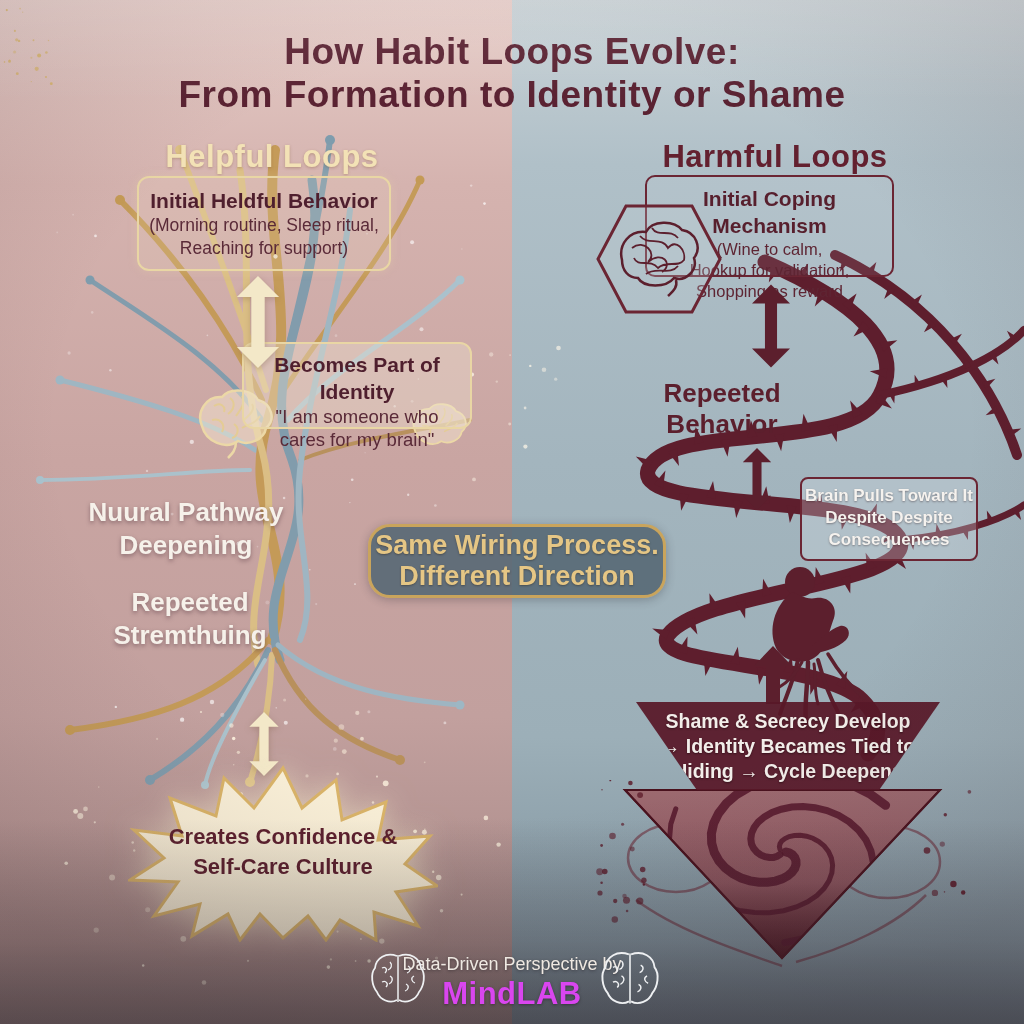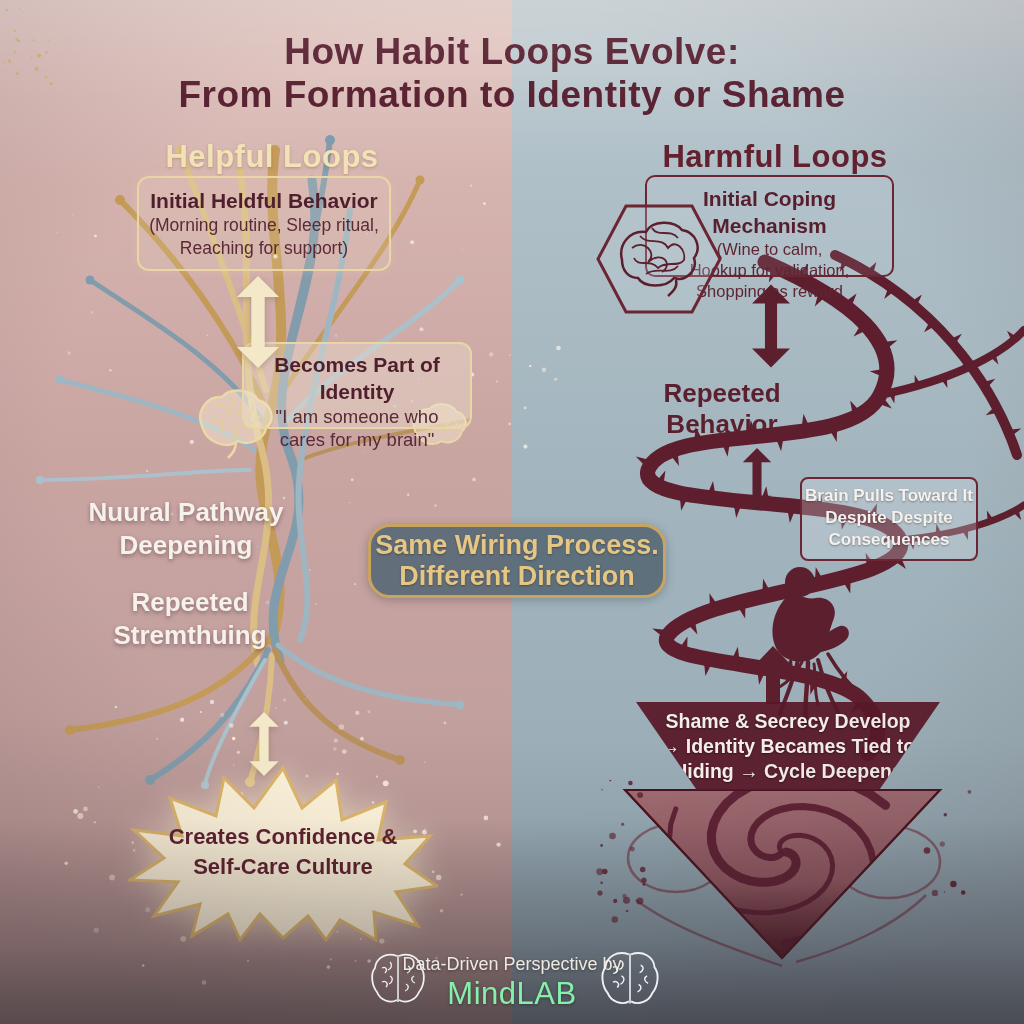--- a/index.html
+++ b/index.html
@@ -29,21 +29,21 @@
   .centerbox{left:368px;top:524px;width:292px;height:68px;z-index:30;border:3px solid #c9a45c;border-radius:22px;
     background:rgba(84,103,115,.88);box-shadow:0 2px 10px rgba(40,40,50,.3);display:flex;flex-direction:column;justify-content:center;}
   .centerbox div{color:#e5c685;font-weight:bold;font-size:27px;line-height:31px;text-shadow:0 1px 2px rgba(40,30,20,.4);}
   .shame-banner{left:636px;top:702px;width:304px;height:88px;z-index:24;
     background:rgba(88,24,40,.93);clip-path:polygon(0 0,100% 0,80% 100%,20% 100%);
     display:flex;flex-direction:column;justify-content:center;}
   .shame-banner div{color:#f3eeea;font-weight:bold;font-size:19.5px;line-height:25px;text-shadow:0 1px 2px rgba(30,8,14,.6);}
   .star-text{left:158px;top:822px;width:250px;z-index:24;color:#5c1f2d;font-weight:bold;font-size:22px;line-height:30px;}
   .footer{left:0;top:952px;width:1024px;z-index:60;}
   .footer-line{color:#efe9e2;font-size:18px;line-height:24px;text-shadow:0 1px 3px rgba(30,25,30,.5);}
-  .footer-brand{color:#86efac;font-weight:normal;font-size:31px;line-height:36px;letter-spacing:.5px;text-shadow:0 1px 3px rgba(30,25,30,.5);}
+  .footer-brand{color:#d946ef;font-weight:bold;font-size:31px;line-height:36px;letter-spacing:.5px;text-shadow:0 1px 3px rgba(30,25,30,.5);}
   svg{display:block;}
 </style>
 </head>
 <body>
 
 <div class="canvas">
 
   <div class="half half-left"></div>
   <div class="half half-right"></div>
 

